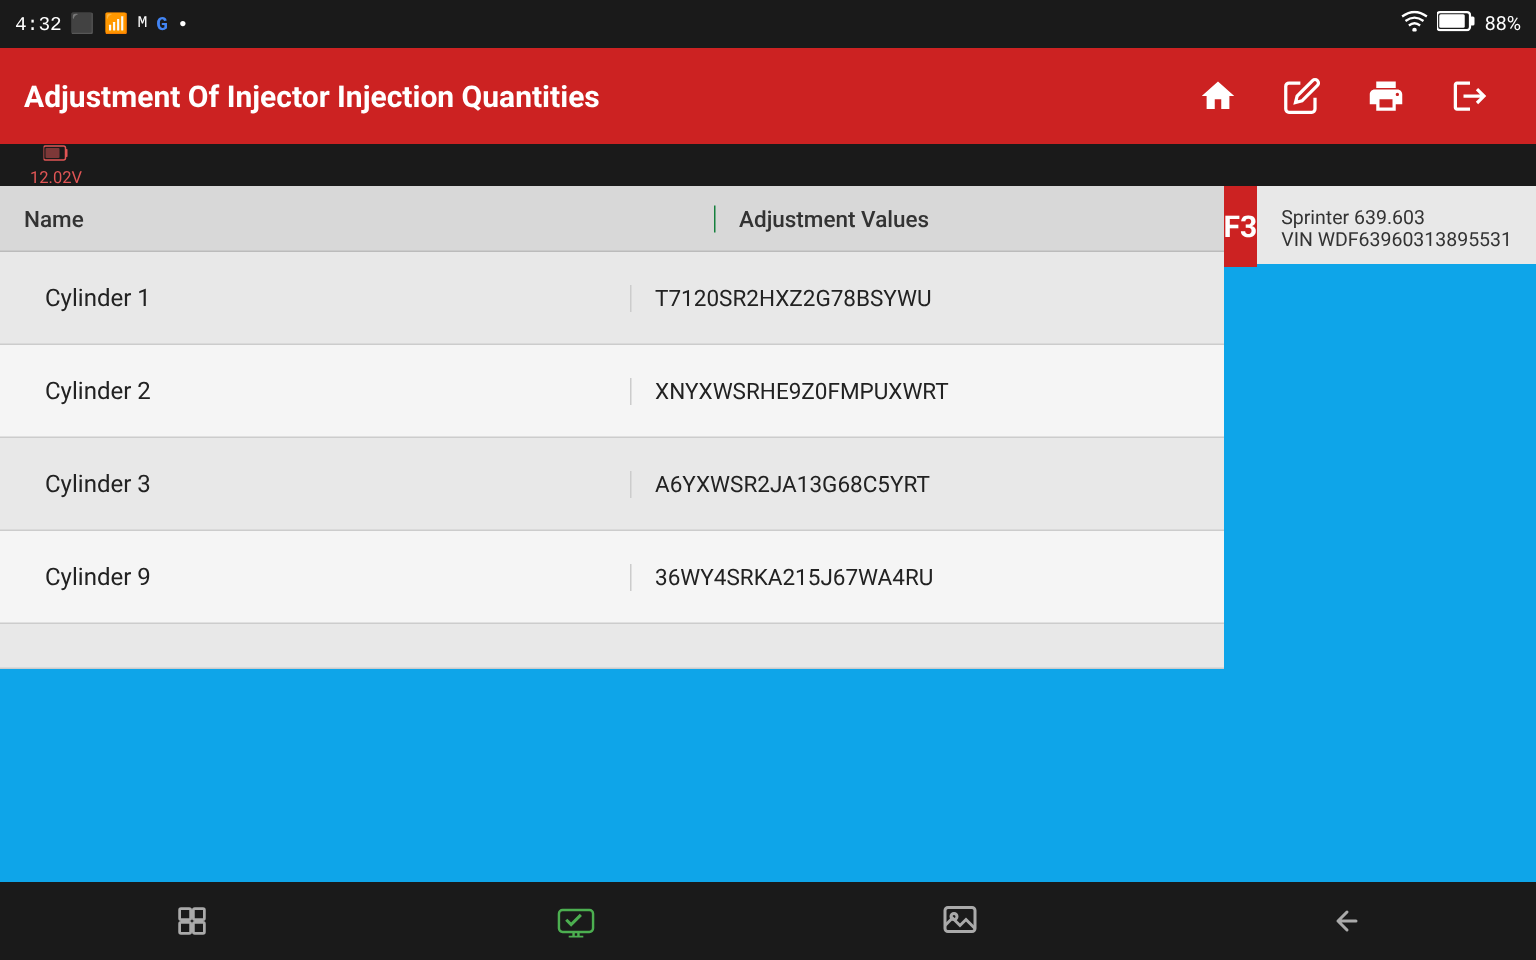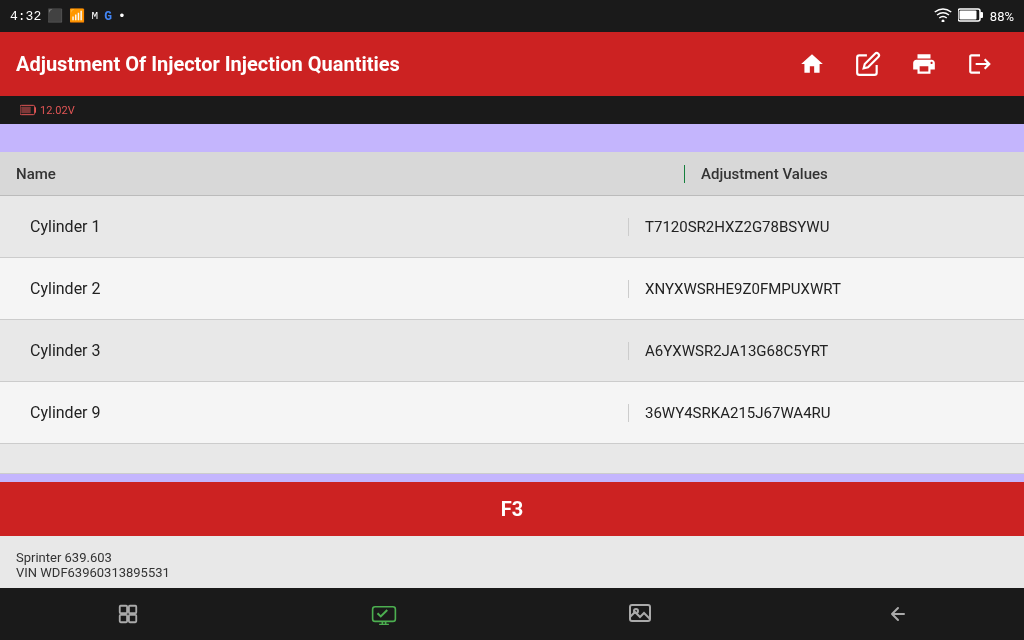--- a/index.html
+++ b/index.html
@@ -24,21 +24,21 @@
       color: white;
       font-size: 13px;
     }
     .status-left { display: flex; align-items: center; gap: 6px; font-family: Liberation Mono, monospace; }
     .status-right { display: flex; align-items: center; gap: 6px; }
 
     
     #app {
       width: 100%;
       height: calc(100% - 32px - 52px);
-      background: #c4b5fd;
+      background: #0ea5e9;
       display: flex;
       flex-direction: column;
     }
 
     
     #header {
       background: #cc2222;
       height: 64px;
       display: flex;
       align-items: center;
@@ -74,22 +74,21 @@
       flex-shrink: 0;
       height: 28px;
       overflow: hidden;
     }
 
     
     #content {
       flex: 1;
       overflow: hidden;
       display: flex;
-      flex-direction: column;
-      margin-top: 28px;
+      flex-direction: row;
     }
 
     
     #table {
       flex: 1;
       overflow: hidden;
     }
     .table-header {
       display: flex;
       background: #d8d8d8;
@@ -246,21 +245,21 @@
       </svg>
     </div>
     <div class="header-btn">
       <svg width="26" height="26" viewBox="0 0 24 24" fill="white">
         <path d="M17 7l-1.41 1.41L18.17 11H8v2h10.17l-2.58 2.58L17 17l5-5zM4 5h8V3H4c-1.1 0-2 .9-2 2v14c0 1.1.9 2 2 2h8v-2H4V5z"></path>
       </svg>
     </div>
   </div>
 
   <div id="breadcrumb">
-    <span style="margin-left:8px;display:flex;align-items:center;gap:4px;white-space:nowrap;">
+    <span style="margin-left:8px;display:flex;align-items:center;gap:4px;white-space:nowrap;flex-direction:column;">
       <svg width="16" height="12" viewBox="0 0 24 18" fill="none">
         <rect x="0" y="2" width="22" height="14" rx="2" stroke="#e05555" stroke-width="1.5"></rect>
         <rect x="22" y="5" width="2.5" height="8" rx="1" fill="#e05555"></rect>
         <rect x="2" y="4" width="14" height="10" rx="1" fill="#e05555" opacity="0.5"></rect>
       </svg>
       <span style="color:#e05555;">12.02V</span>
     </span>
   </div>
 
   <div id="content">

